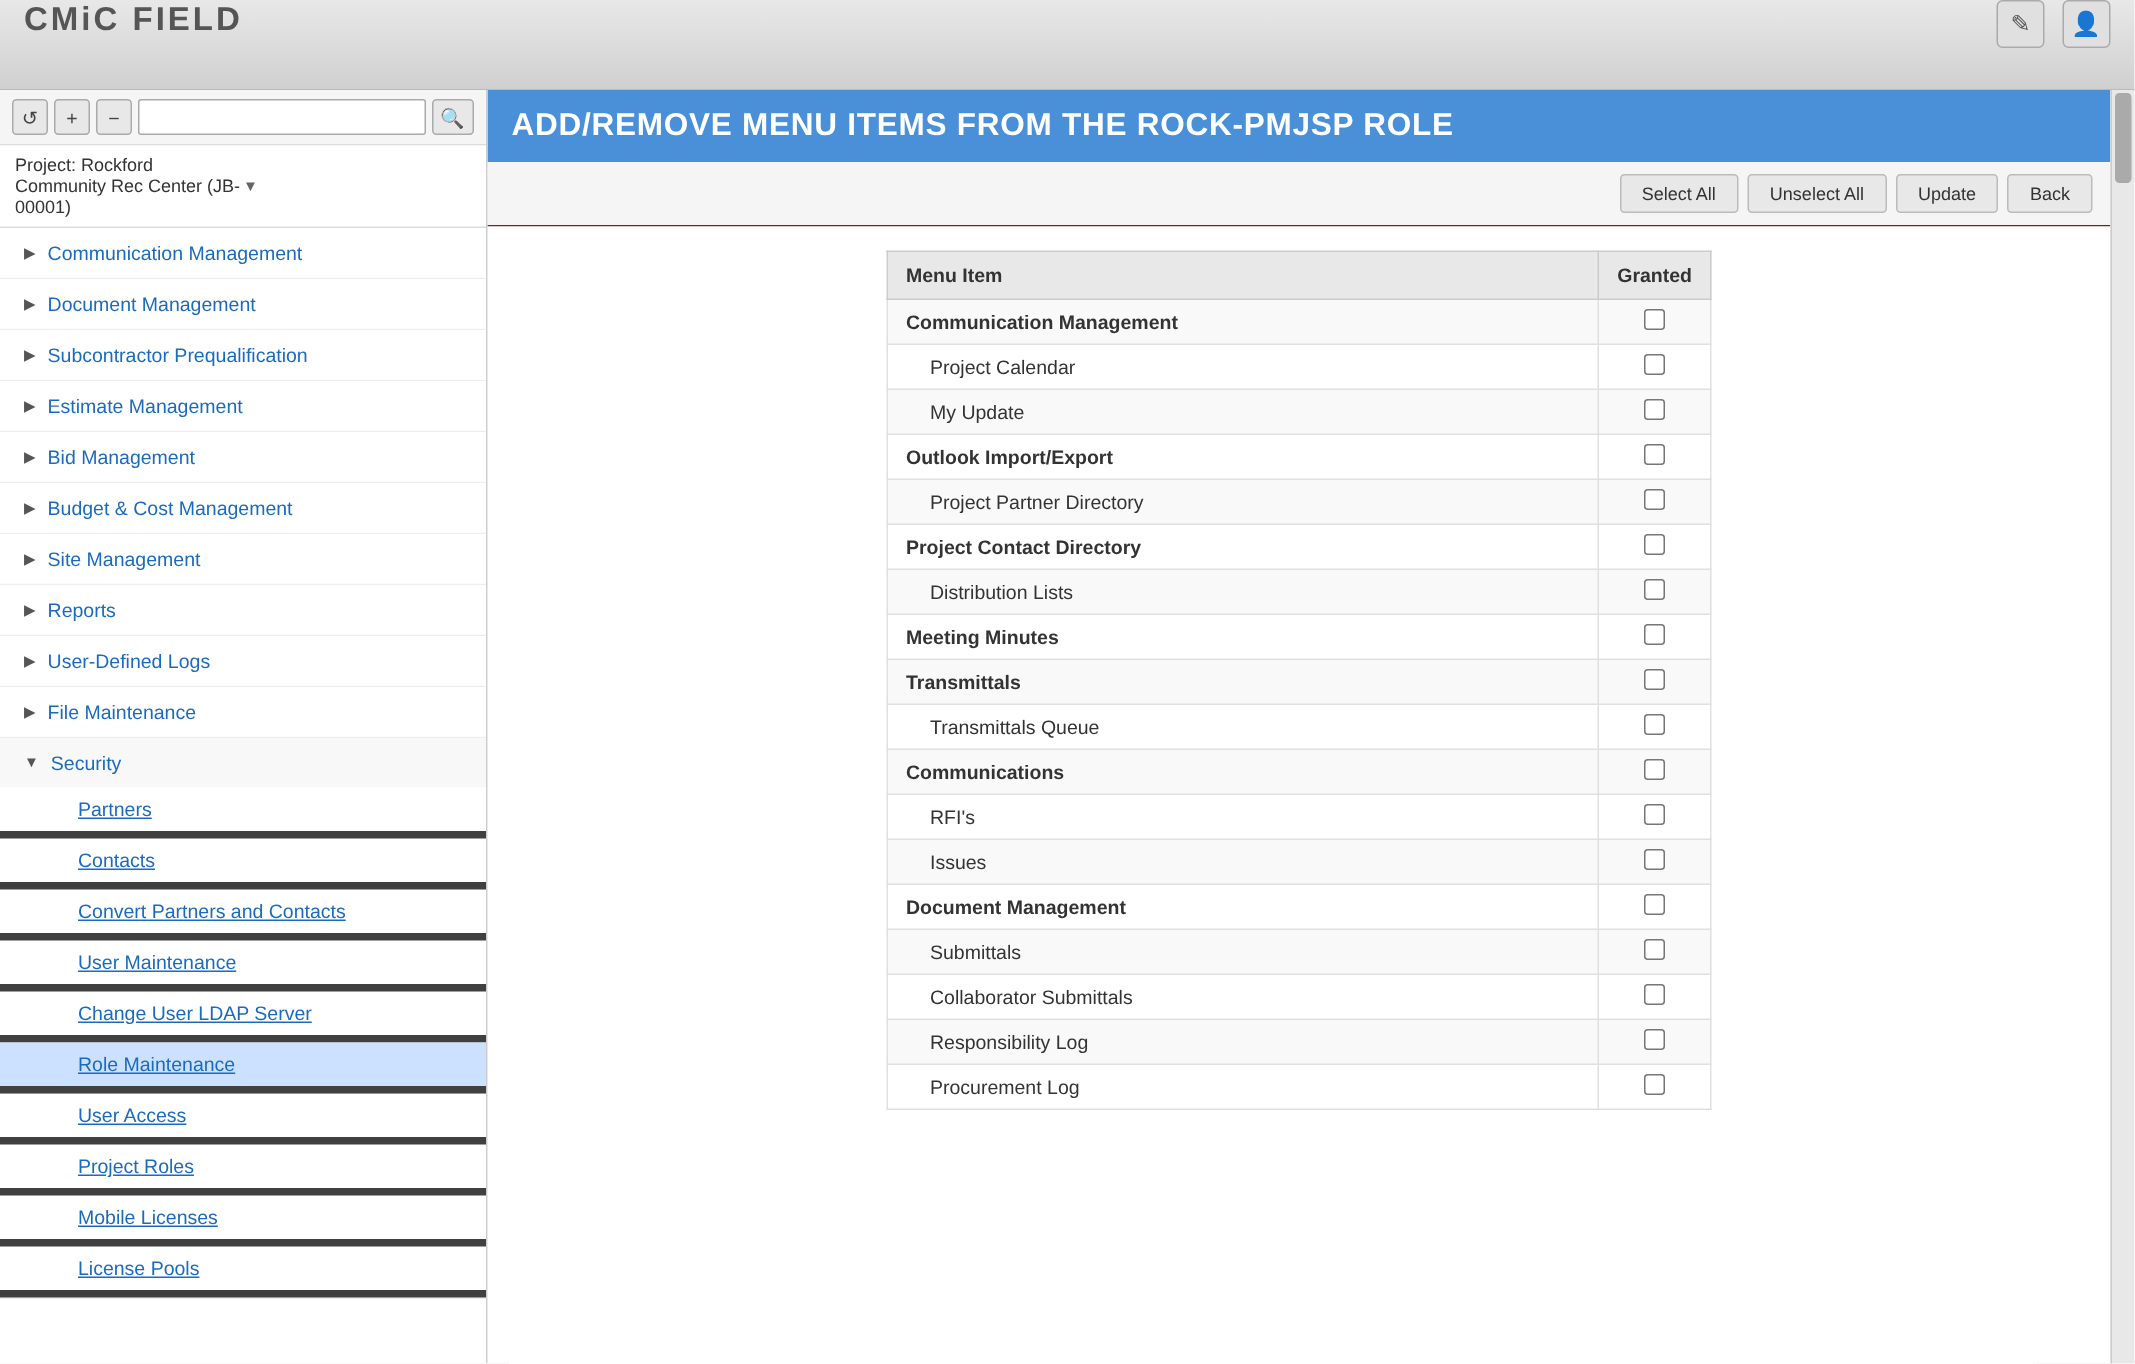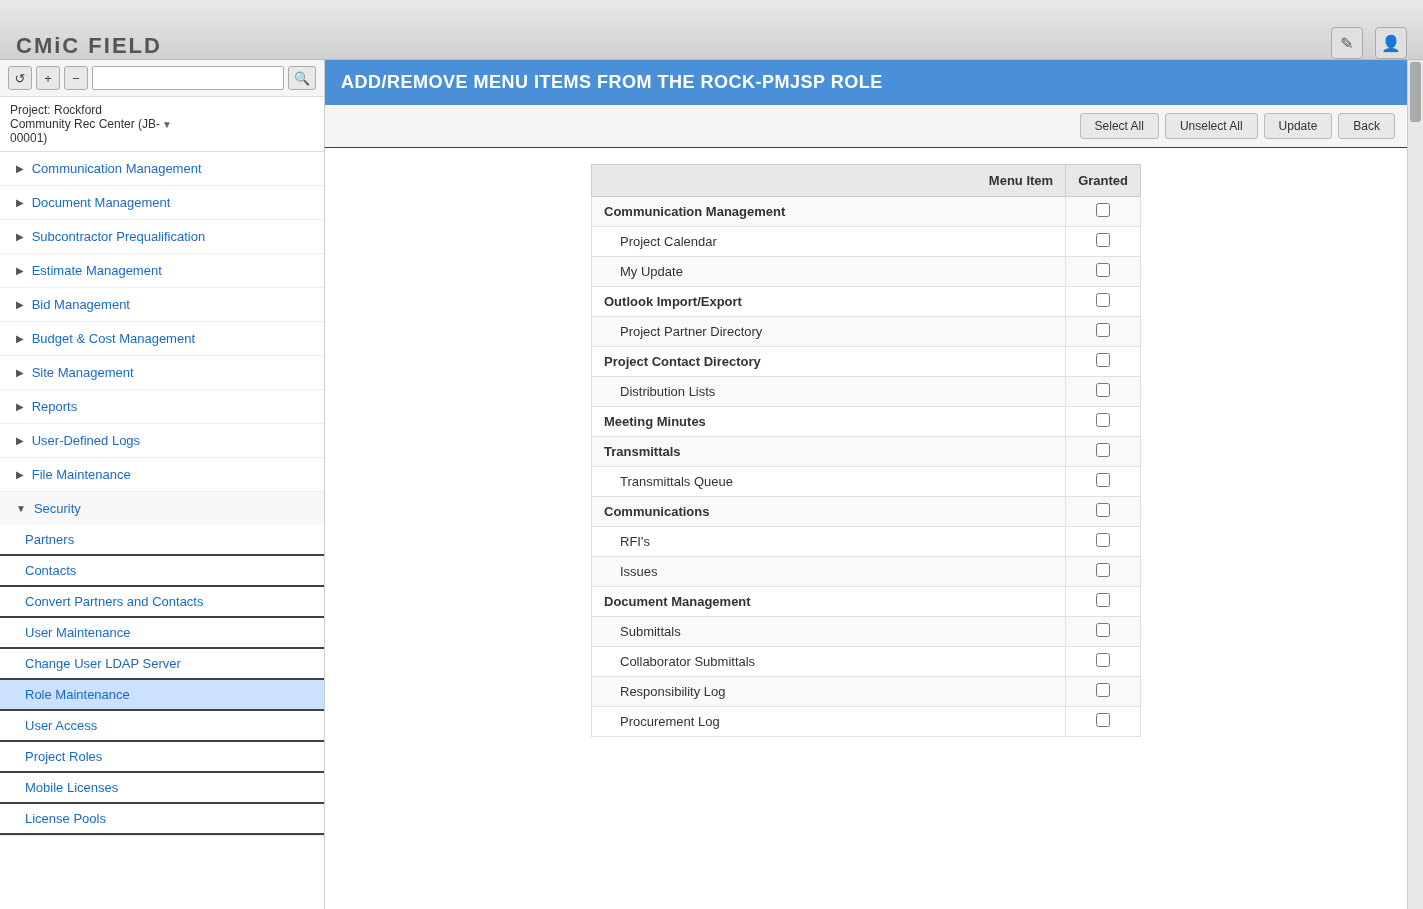--- a/index.html
+++ b/index.html
@@ -3,21 +3,21 @@
   <meta charset="utf-8">
   <style>
     * { box-sizing: border-box; margin: 0; padding: 0; }
     body { font-family: Arial, sans-serif; font-size: 13px; background: #f0f0f0; height: 909px; width: 1423px; overflow: hidden; display: flex; flex-direction: column; }
 
     
     .top-header {
       background: linear-gradient(to bottom, #e8e8e8, #d0d0d0);
       height: 60px;
       display: flex;
-      align-items: flex-end;
+      align-items: flex-start;
       padding: 0 16px;
       border-bottom: 1px solid #bbb;
       justify-content: space-between;
       flex-shrink: 0;
     }
     .app-logo {
       font-size: 22px;
       font-weight: bold;
       color: #333;
       letter-spacing: 2px;
@@ -120,44 +120,45 @@
       margin-right: 8px;
       font-size: 10px;
       color: #555;
     }
     .nav-group.open .nav-group-header { background: #f8f8f8; }
 
     .nav-children {
       background: #fff;
     }
     .nav-child {
-      padding: 7px 10px 7px 25px;
+      padding: 7px 10px 7px 52px;
       color: #1a6bbf;
       cursor: pointer;
       font-size: 13px;
-      border-bottom: 2px solid #404040;
+      border-bottom: 5px solid #404040;
+      text-decoration: underline;
     }
     .nav-child.active {
       background: #cce0ff;
       color: #1a6bbf;
     }
 
     
     .content-area {
       flex: 1;
       display: flex;
       flex-direction: column;
       overflow: hidden;
       position: relative;
     }
 
     .content-header {
       background: #4a90d9;
       color: #fff;
-      font-size: 18px;
+      font-size: 21px;
       font-weight: bold;
       padding: 12px 16px;
       letter-spacing: 0.5px;
       flex-shrink: 0;
     }
 
     .content-toolbar {
       display: flex;
       justify-content: flex-end;
       align-items: center;
@@ -188,21 +189,21 @@
       width: 550px;
       margin: 16px auto 0 auto;
       border-collapse: collapse;
       font-size: 13px;
     }
     .menu-table thead tr {
       background: #e8e8e8;
     }
     .menu-table th {
       padding: 8px 12px;
-      text-align: right;
+      text-align: left;
       font-weight: bold;
       border: 1px solid #ccc;
       color: #333;
     }
     .menu-table th.granted-col {
       text-align: center;
       width: 64px;
     }
     .menu-table td {
       padding: 6px 12px;

